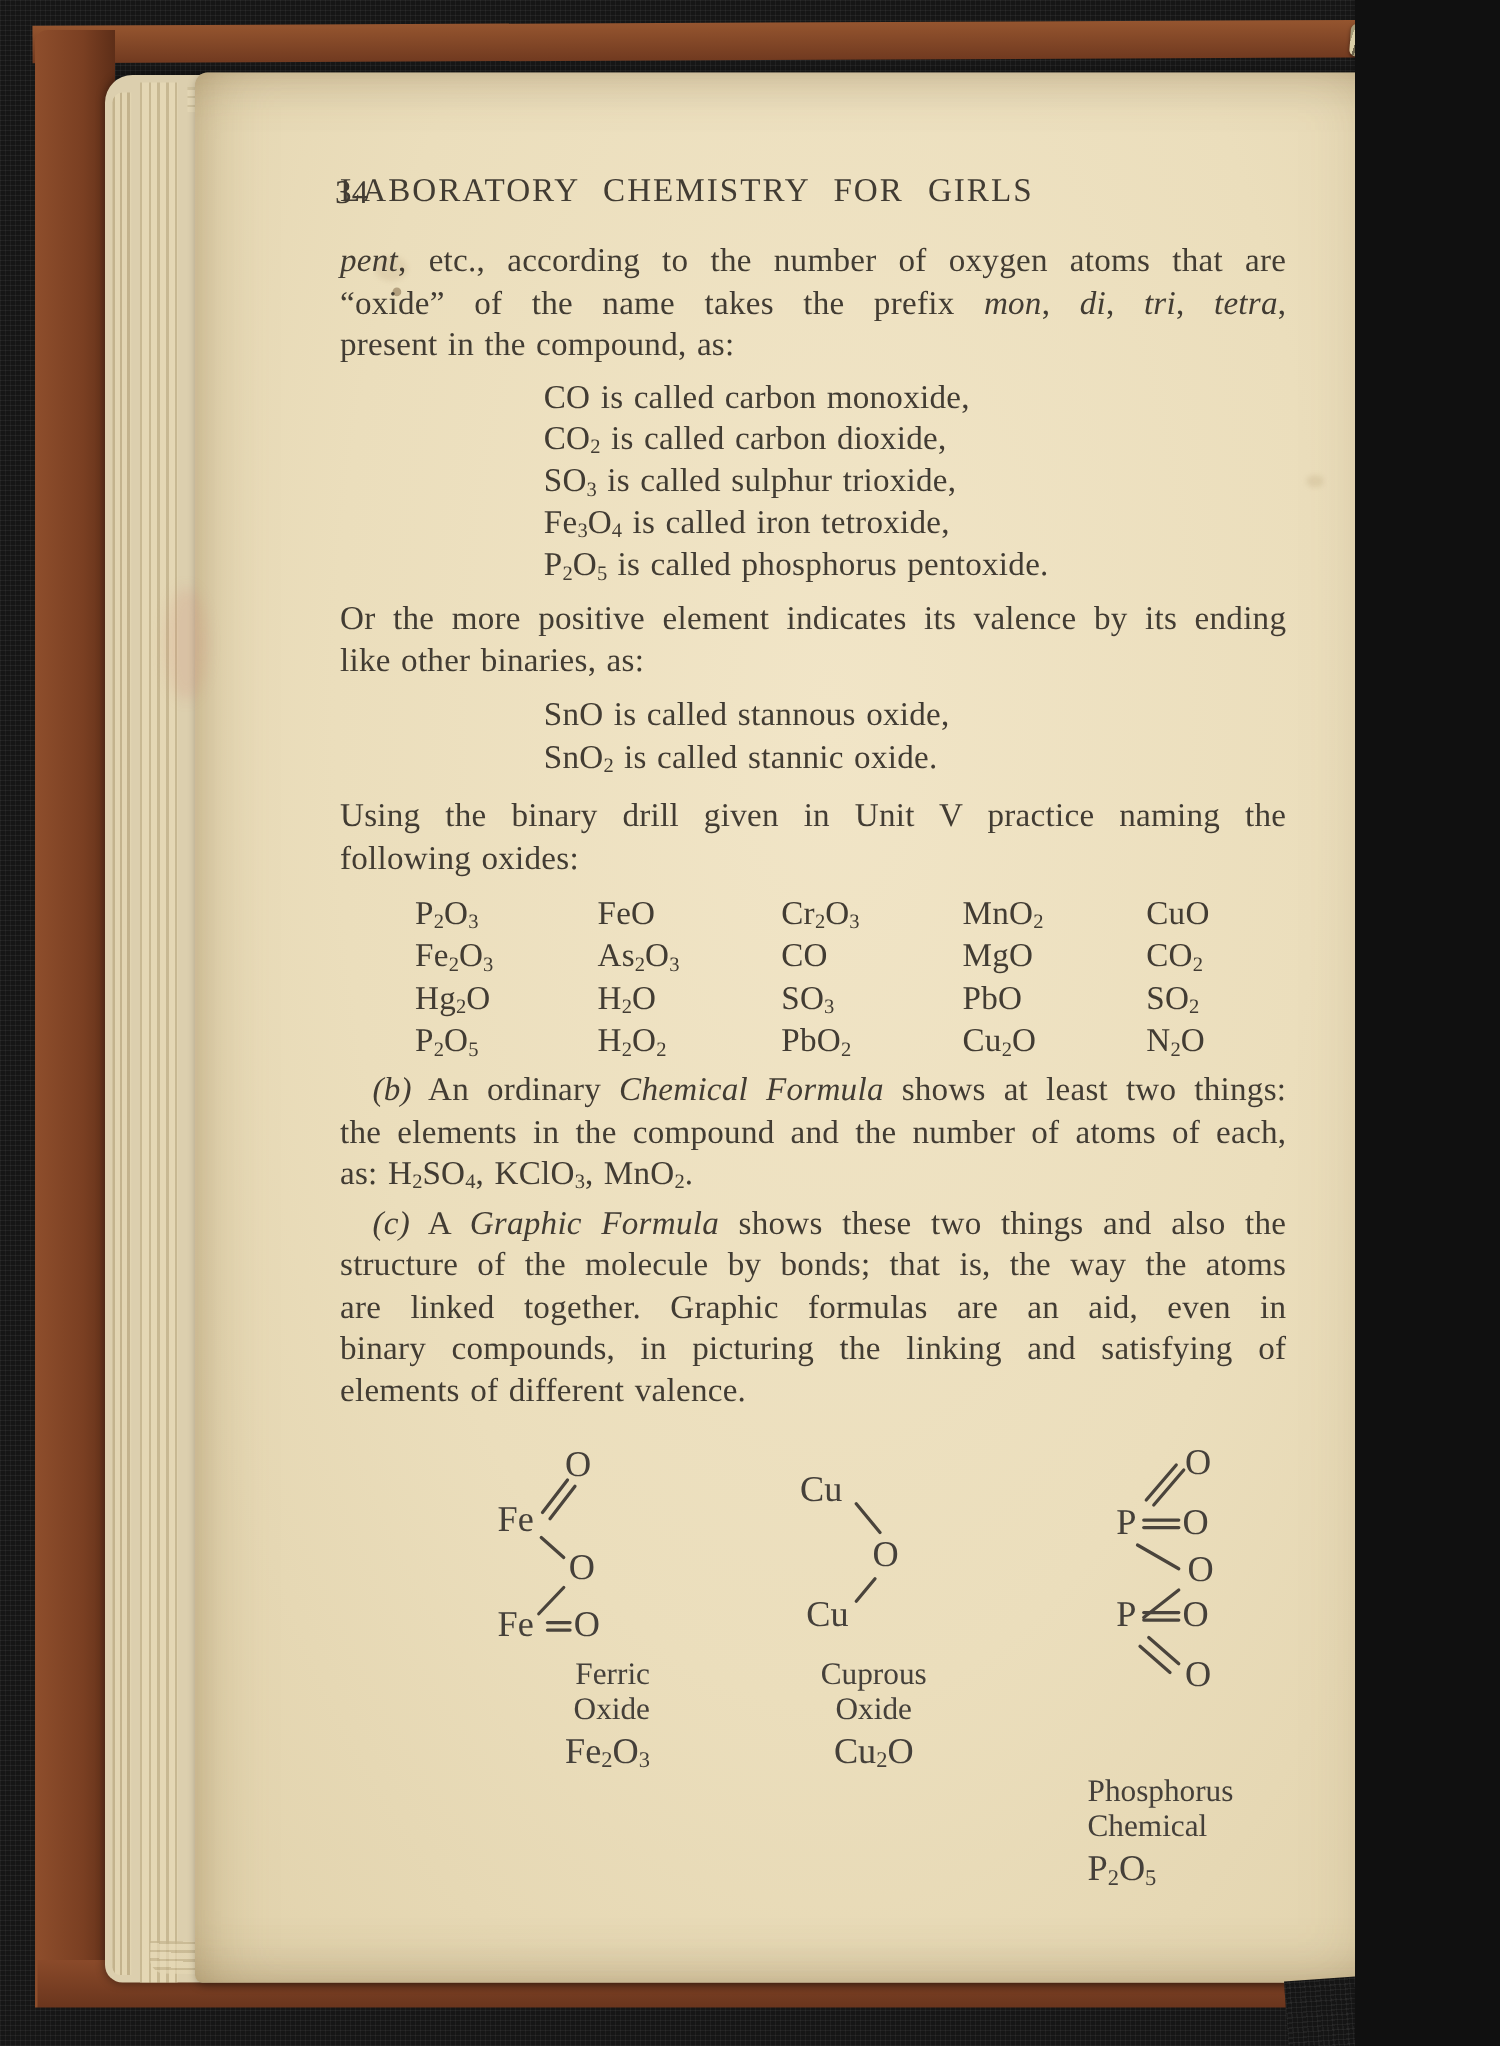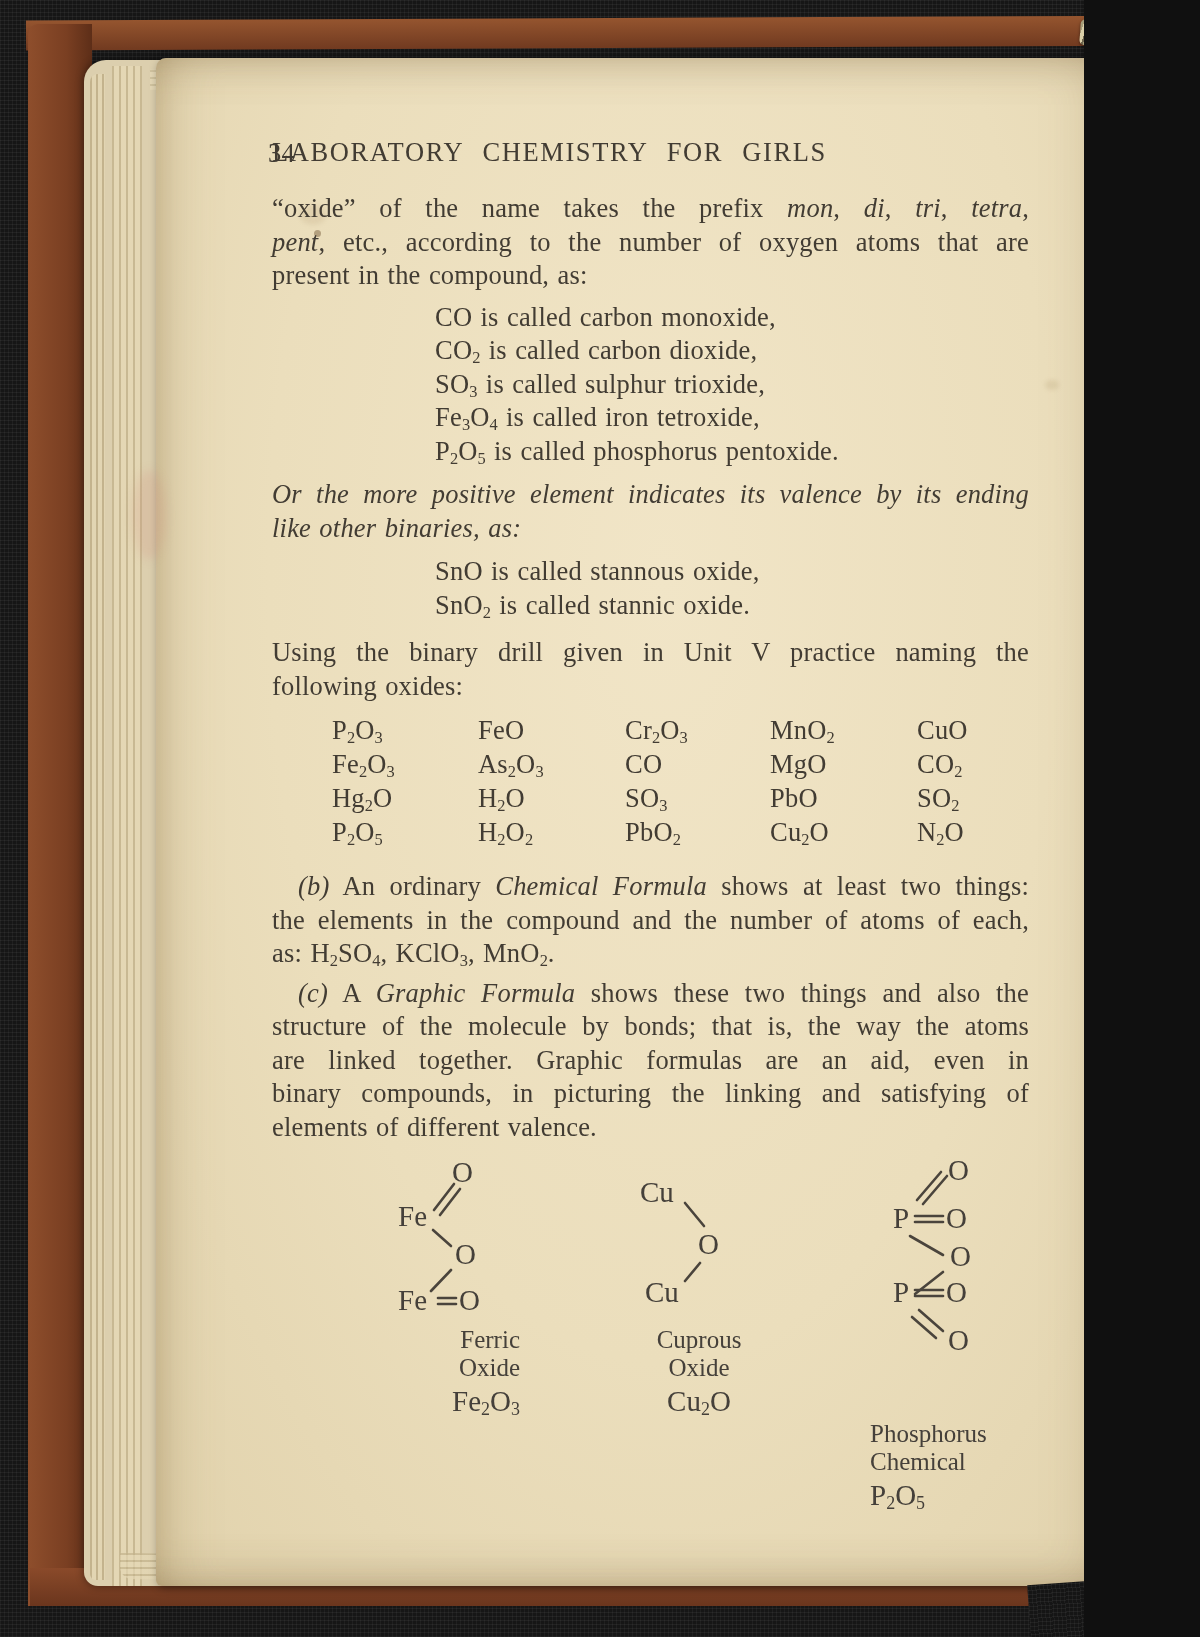--- a/index.html
+++ b/index.html
@@ -62,25 +62,25 @@
   .page-num{position:absolute;left:-4px;top:1px;}
   .running-title{text-align:left;letter-spacing:1.6px;word-spacing:11px;}
   .para{margin:0;}
   .tline{min-height:33.5px;}
   .tline.just{text-align:justify;text-align-last:justify;}
   .it{font-style:italic;}
   sub{font-size:.62em;line-height:0;vertical-align:-.22em;letter-spacing:0;}
   .examples{padding-left:163px;}
   .m-intro{margin-top:22px;}
   .m-ex1{margin-top:8px;}
-  .m-val{margin-top:10px;font-style:italic;}
+  .m-val{margin-top:10px;}
   .m-ex2{margin-top:10px;}
   .m-drill{margin-top:14px;}
   .m-table{margin-top:10px;}
-  .m-pb{margin-top:21px;}
+  .m-pb{margin-top:6px;}
   .m-pc{margin-top:6px;}
   .oxide-table{display:grid;grid-template-columns:146px 147px 145px 147px 1fr;padding-left:60px;}
   .oxide-table .cell{line-height:34px;}
   
   .diagram{position:absolute;color:#45403a;font-size:29px;line-height:29px;}
   .diagram .atom{position:absolute;white-space:nowrap;}
   .diagram svg{position:absolute;left:0;top:0;}
   .caption{position:absolute;color:#45403a;font-size:25px;line-height:28px;}
   .caption .formula{font-size:29px;line-height:32px;margin-top:3px;}
   .cap-center{text-align:center;}
@@ -111,22 +111,22 @@
   <div class="stain" style="left:1045px;top:380px;width:14px;height:10px;background:rgba(140,110,65,.14);filter:blur(2px);"></div>
   <div class="stain" style="left:132px;top:470px;width:34px;height:90px;background:rgba(205,125,115,.16);filter:blur(5px);"></div>
 
   <div class="content">
     <div class="header-row">
       <span class="page-num">34</span>
       <div class="running-title">LABORATORY CHEMISTRY FOR GIRLS</div>
     </div>
 
     <div class="para m-intro">
+        <div class="tline just"><span class="it">pent</span><span>, etc., according to the number of oxygen atoms that are</span></div>
         <div class="tline just"><span>“oxide” of the name takes the prefix </span><span class="it">mon</span><span>, </span><span class="it">di</span><span>, </span><span class="it">tri</span><span>, </span><span class="it">tetra</span><span>,</span></div>
-        <div class="tline just"><span class="it">pent</span><span>, etc., according to the number of oxygen atoms that are</span></div>
         <div class="tline"><span>present in the compound, as:</span></div>
       </div>
 
     <div class="examples m-ex1">
         <div class="tline">CO is called carbon monoxide,</div>
         <div class="tline">CO<sub>2</sub> is called carbon dioxide,</div>
         <div class="tline">SO<sub>3</sub> is called sulphur trioxide,</div>
         <div class="tline">Fe<sub>3</sub>O<sub>4</sub> is called iron tetroxide,</div>
         <div class="tline">P<sub>2</sub>O<sub>5</sub> is called phosphorus pentoxide.</div>
       </div>

